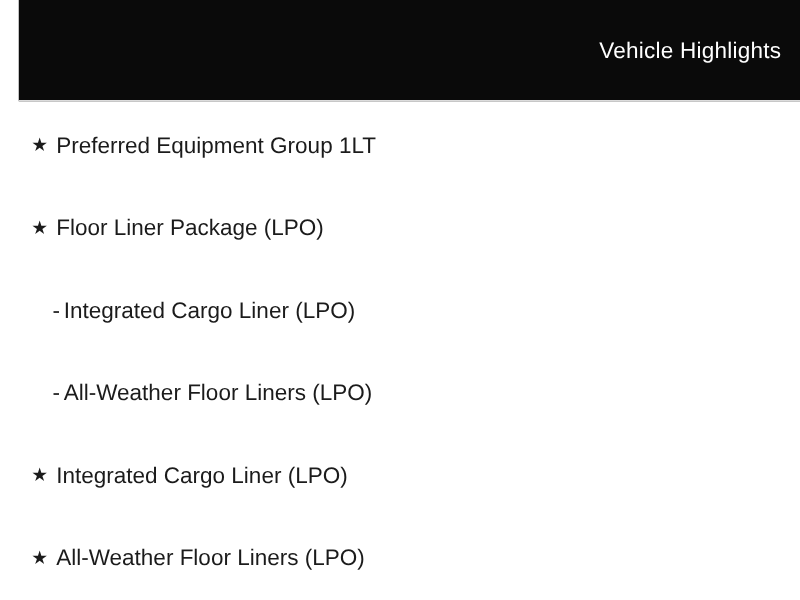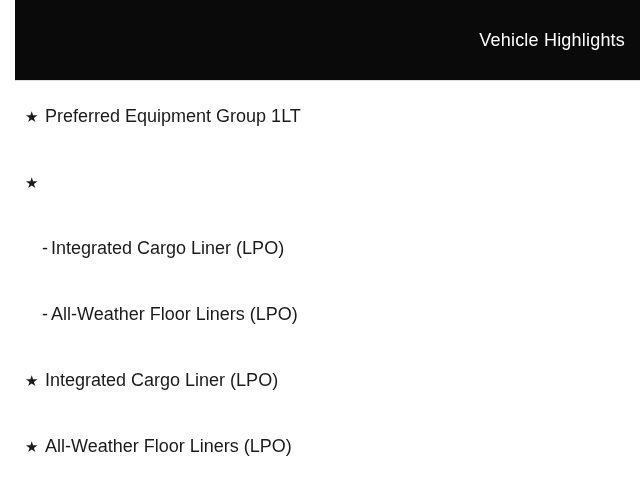--- a/index.html
+++ b/index.html
@@ -75,20 +75,21 @@
     <span class="title" style="color: rgb(255, 255, 255);">Vehicle Highlights</span>
   </header>
   <main class="list" id="highlights-list" style="color: rgb(27, 27, 27);">
   <div class="item item-star">
     <span class="bullet">★</span>
     <span class="label">Preferred Equipment Group 1LT</span>
   </div>
 
   <div class="item item-star">
     <span class="bullet">★</span>
+    <span class="label">Floor Liner Package (LPO)</span>
   </div>
 
   <div class="item item-sub">
     <span class="bullet">-</span>
     <span class="label">Integrated Cargo Liner (LPO)</span>
   </div>
 
   <div class="item item-sub">
     <span class="bullet">-</span>
     <span class="label">All-Weather Floor Liners (LPO)</span>

